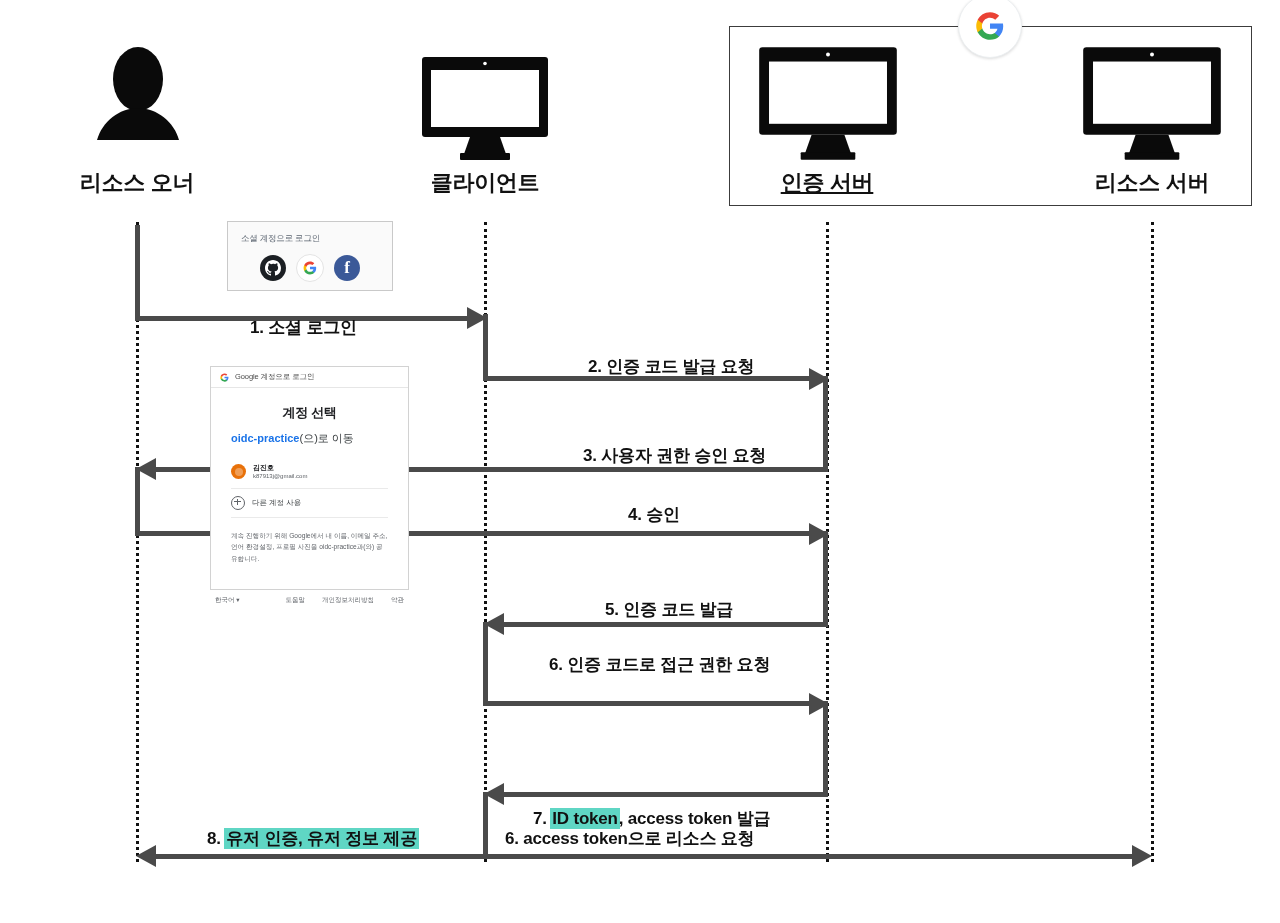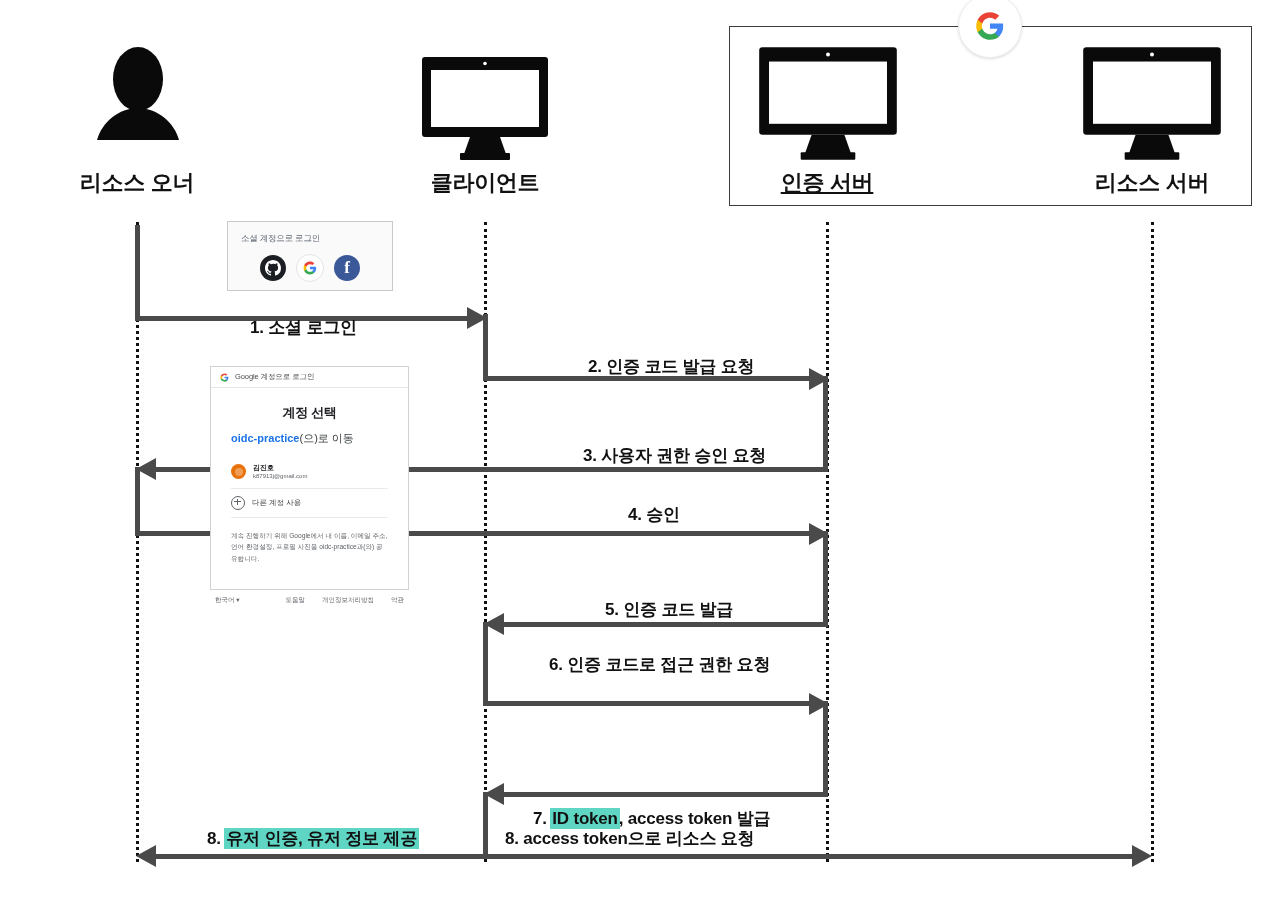--- a/index.html
+++ b/index.html
@@ -295,21 +295,21 @@
   <div class="msg-label" style="left:549px; top:653px;">6. 인증 코드로 접근 권한 요청</div>
 
   <div class="seg-v" style="left:823px; top:701px; height:96px;"></div>
   <div class="seg-h" style="left:500px; top:792px; width:328px;"></div>
   <div class="head-l" style="left:484px; top:783px;"></div>
   <div class="msg-label" style="left:533px; top:807px;">
     <span>7. </span><span class="hl">ID token</span><span>, access token 발급</span>
   </div>
 
   <div class="seg-v" style="left:483px; top:792px; height:66px;"></div>
-  <div class="msg-label" style="left:505px; top:827px;">8. access token으로 리소스 요청</div>
+  <div class="msg-label" style="left:505px; top:827px;">6. access token으로 리소스 요청</div>
 
   <div class="seg-h" style="left:152px; top:854px; width:984px;"></div>
   <div class="head-l" style="left:136px; top:845px;"></div>
   <div class="head-r" style="left:1132px; top:845px;"></div>
   <div class="msg-label" style="left:207px; top:827px;">
     <span>8. </span><span class="hl">유저 인증, 유저 정보 제공</span>
   </div>
 
   <div class="social-card" style="left:227px; top:221px; width:166px; height:70px;">
     <div class="social-title">소셜 계정으로 로그인</div>

